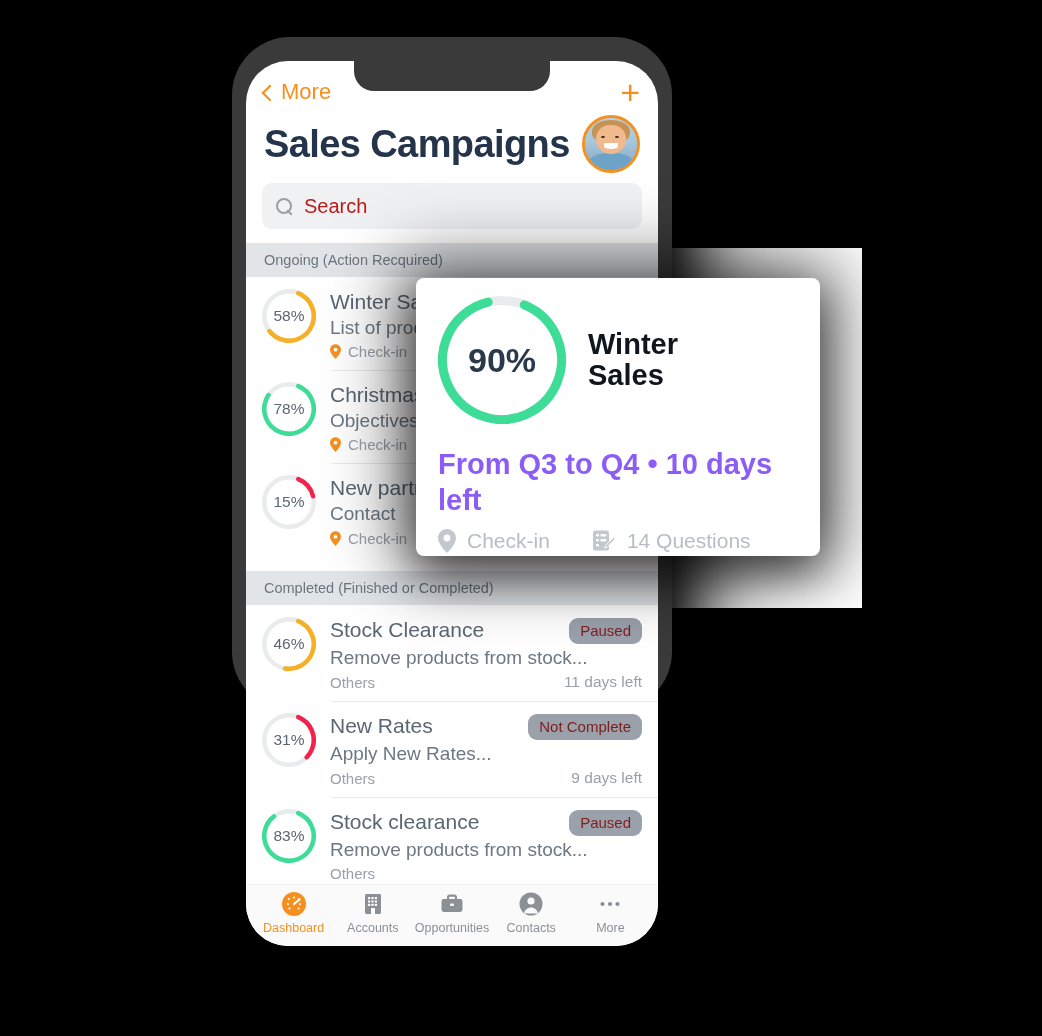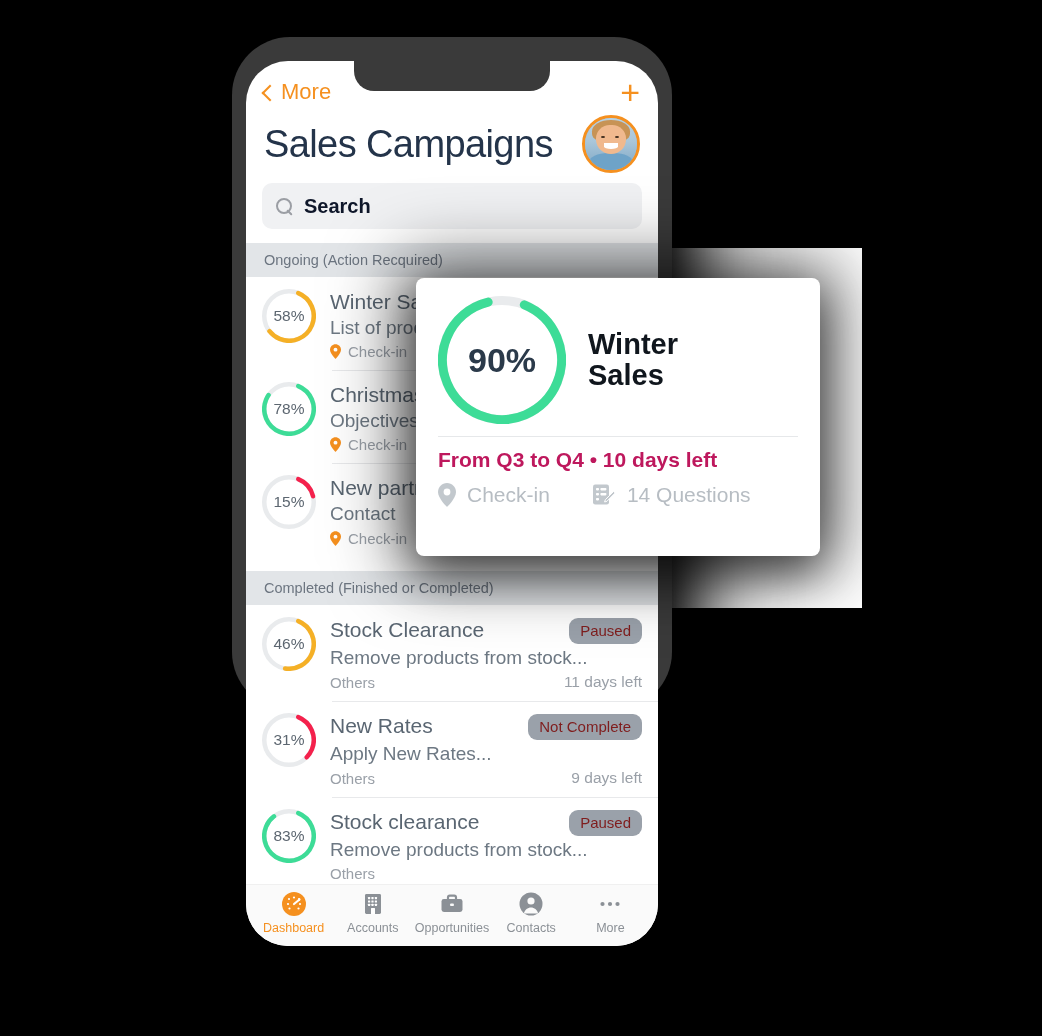--- a/index.html
+++ b/index.html
@@ -65,21 +65,21 @@
     margin-left: auto; color: #F5901F; font-size: 34px; line-height: 28px;
     font-weight: 300;
   }
 
   
   .title-row {
     display: flex; align-items: center;
     padding: 4px 18px 0 18px;
   }
   .page-title {
-    font-size: 38px; font-weight: normal; color: #24344a;
+    font-size: 38px; font-weight: bold; color: #24344a;
     letter-spacing: -0.6px;
   }
   .avatar {
     margin-left: auto;
     width: 58px; height: 58px; border-radius: 50%;
     border: 3.5px solid #F5901F;
     overflow: hidden; position: relative;
     background: #9fb6c9;
     flex: 0 0 auto;
   }
@@ -102,21 +102,21 @@
   .search-box {
     height: 46px; background: #f0f1f3; border-radius: 10px;
     display: flex; align-items: center; gap: 11px; padding: 0 14px;
   }
   .search-ico { width: 17px; height: 17px; position: relative; flex: 0 0 auto; }
   .search-ico::before { content:""; position:absolute; left:0; top:0;
     width:12px; height:12px; border:2px solid #9b9ea4; border-radius:50%; }
   .search-ico::after { content:""; position:absolute; left:11px; top:11px;
     width:7px; height:2px; background:#9b9ea4; transform: rotate(45deg);
     transform-origin: left center; border-radius: 1px;}
-  .search-ph { color: #0f172a; font-size: 20px; font-weight: bold; }
+  .search-ph { color: #b91c1c; font-size: 20px; }
 
   
   .section-hd {
     margin: 14px 0 0 0;
     background: #e2e5e8;
     padding: 9px 18px;
     color: #6c7580; font-size: 14.5px;
   }
 
   
@@ -187,21 +187,21 @@
   .popup-top { display: flex; align-items: center; gap: 22px; }
   .popup-ring { width: 128px; height: 128px; position: relative; flex:0 0 auto; }
   .popup-ring .pct {
     position: absolute; inset: 0; display:flex;
     align-items:center; justify-content:center;
     font-size: 34px; font-weight: bold; color: #2b3a4a;
   }
   .popup-title { font-size: 29px; font-weight: bold; color: #10161d;
     line-height: 1.08; }
   .popup-divider { height: 1px; background: #e6e8ea; margin: 12px 0 10px 0; }
-  .popup-range { font-size: 21px; font-weight: bold; color: #be185d;
+  .popup-range { font-size: 29px; font-weight: bold; color: #8b5cf6;
     line-height: 1.25; }
   .popup-meta { display: flex; align-items: center; gap: 42px; margin-top: 10px;
     color: #b7bdc3; font-size: 21px; }
   .popup-meta .mi { display:flex; align-items:center; gap: 11px; }
 </style>
 </head>
 <body>
 
 <div id="stage">
 

